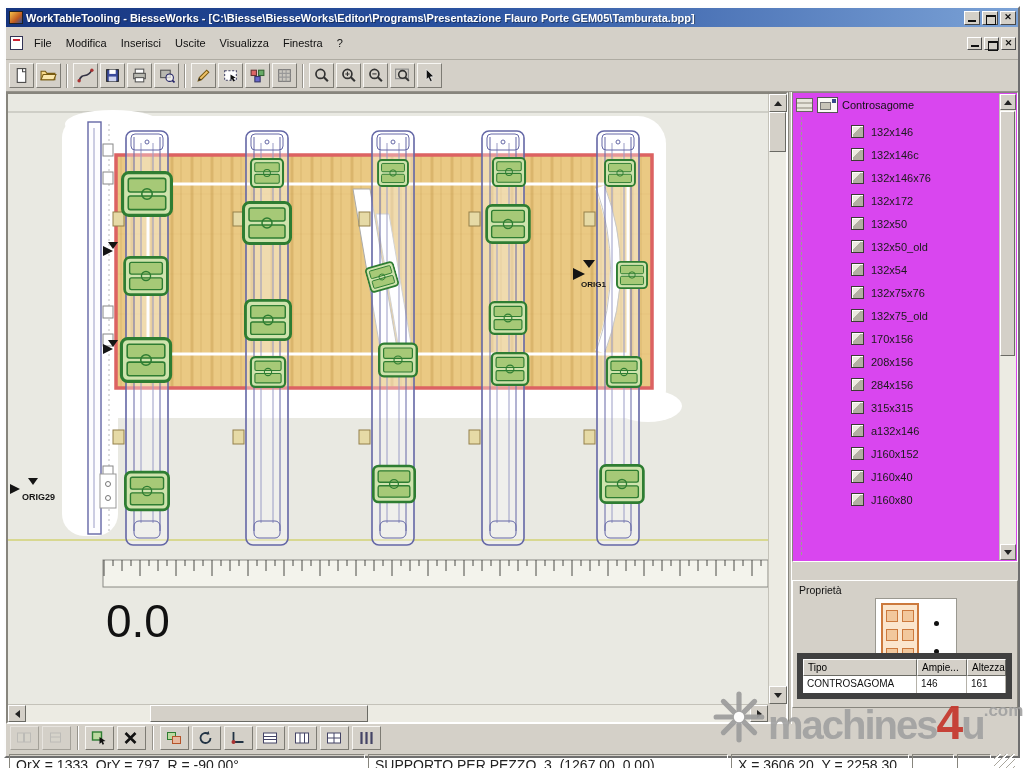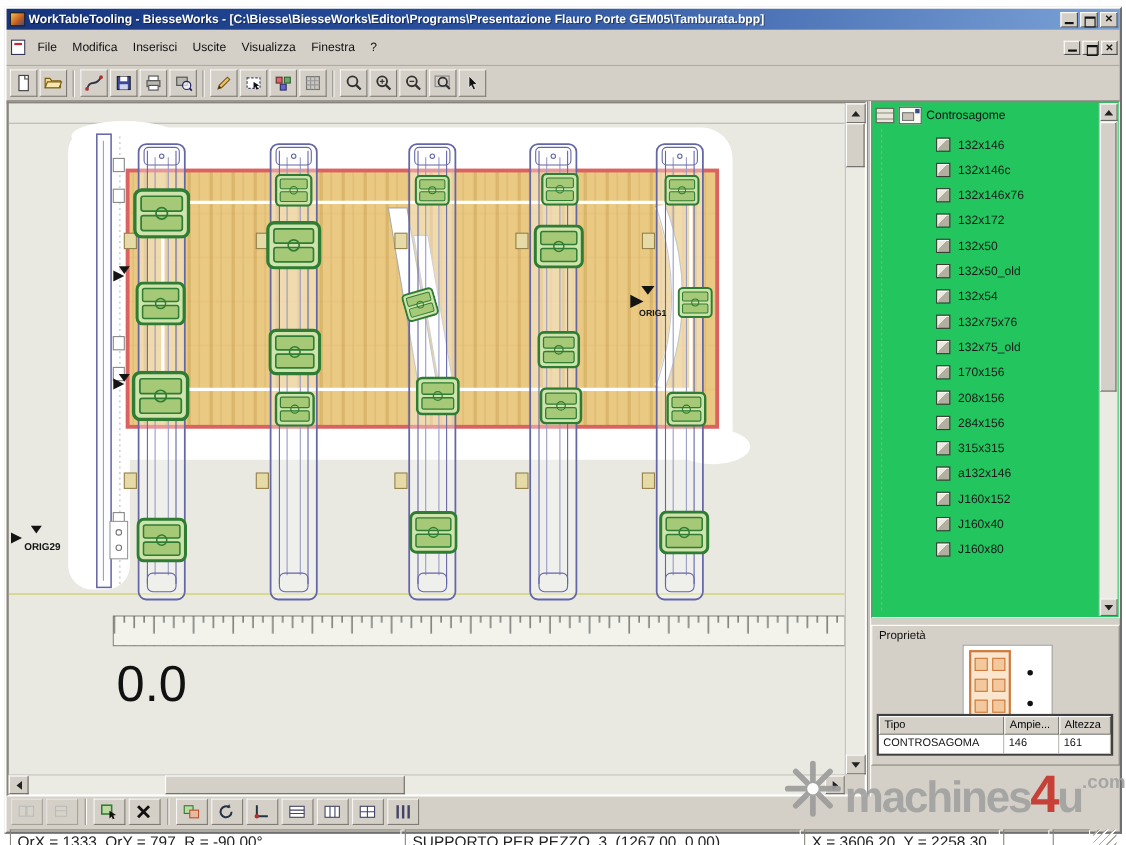--- a/index.html
+++ b/index.html
@@ -52,45 +52,45 @@
   .tri-dn{width:0;height:0;border-left:4px solid transparent;border-right:4px solid transparent;border-top:5px solid #222;}
   .tri-lf{width:0;height:0;border-top:4px solid transparent;border-bottom:4px solid transparent;border-right:5px solid #222;}
   .tri-rt{width:0;height:0;border-top:4px solid transparent;border-bottom:4px solid transparent;border-left:5px solid #222;}
   .hthumb{position:absolute;left:142px;top:0;width:218px;height:17px;background:#d4d0c8;
           border:1px solid;border-color:#fff #6a6a64 #6a6a64 #fff;}
   .vthumb{position:absolute;left:0;top:18px;width:17px;height:40px;background:#d4d0c8;
           border:1px solid;border-color:#fff #6a6a64 #6a6a64 #fff;}
   .splitter{width:4px;height:632px;background:#c6c3ba;border-left:1px solid #87857d;border-right:1px solid #fff;flex:none;}
   
   .rightpanel{width:226px;height:632px;display:flex;flex-direction:column;flex:none;}
-  .treepanel{position:relative;height:470px;background:#22c55e;border:1px solid;
+  .treepanel{position:relative;height:470px;background:#d946ef;border:1px solid;
              border-color:#87857d #fff #fff #87857d;overflow:hidden;}
   .treeline{position:absolute;left:8px;top:24px;bottom:6px;border-left:1px dashed #9d9d92;}
   .troot{position:relative;display:flex;align-items:center;gap:4px;height:24px;padding:2px 3px;}
   .ticon1{width:17px;height:14px;border:1px solid #66655e;background:repeating-linear-gradient(#e8e6dc 0 3px,#b9b6aa 3px 5px);flex:none;}
   .ticon2{width:21px;height:16px;border:1px solid #555;background:#fbfbf6;position:relative;flex:none;}
   .ticon2::after{content:"";position:absolute;right:1px;top:1px;width:4px;height:4px;background:#384a8c;}
   .ticon2::before{content:"";position:absolute;left:2px;bottom:2px;width:9px;height:6px;background:#c8c5b8;border:1px solid #777;}
   .troot-label{font-size:11px;color:#111;}
   #tree-items{position:absolute;left:58px;top:27px;right:22px;}
   .titem{display:flex;align-items:center;gap:7px;height:23px;}
   .cube{width:13px;height:13px;border:1px solid #3c3b34;flex:none;
         background:linear-gradient(135deg,#eceadf 0 45%,#b2afa1 45% 100%);box-shadow:inset 1px 1px 0 #fff;}
   .tlabel{font-size:11px;color:#1a1a1a;white-space:nowrap;}
   .tscroll{position:absolute;right:1px;top:1px;width:17px;bottom:1px;background:#ecebe3;border-left:1px solid #c4c2b9;}
   
-  .propspanel{position:relative;height:128px;margin-top:6px;background:#d4d0c8;
+  .propspanel{position:relative;height:128px;margin-top:18px;background:#d4d0c8;
               border:1px solid;border-color:#fff #87857d #87857d #fff;}
   .ptitle{font-size:10.5px;color:#111;padding:3px 6px 0;}
   .preview{position:absolute;left:82px;top:17px;width:82px;height:74px;background:#fff;border:1px solid #9a9890;}
   .ppart{position:absolute;left:5px;top:4px;width:38px;height:64px;border:2px solid #cc7a3d;background:#fbe6cd;
          display:flex;flex-wrap:wrap;align-content:space-around;justify-content:space-around;padding:1px;}
   .psq{width:12px;height:12px;border:1.5px solid #cc7a3d;background:#f2c89c;}
   .pdot{position:absolute;width:5px;height:5px;border-radius:50%;background:#111;left:58px;}
-  .ptable{position:absolute;left:4px;right:5px;bottom:8px;font-size:10px;border:2px solid #404040;}
+  .ptable{position:absolute;left:4px;right:5px;bottom:8px;font-size:10px;border:6px solid #404040;}
   .ptrow{display:flex;}
   .pth{height:17px;line-height:15px;padding:0 4px;background:#d4d0c8;border:1px solid;
        border-color:#fff #6a6a64 #6a6a64 #fff;overflow:hidden;white-space:nowrap;}
   .ptd{height:17px;line-height:16px;padding:0 4px;background:#fff;border-right:1px solid #b5b2aa;
        overflow:hidden;white-space:nowrap;color:#111;}
   .pth:nth-child(1),.ptd:nth-child(1){width:114px;}
   .pth:nth-child(2),.ptd:nth-child(2){width:50px;}
   .pth:nth-child(3),.ptd:nth-child(3){width:51px;flex:1;}
   
   .statusbar{height:22px;display:flex;gap:3px;padding:2px 3px;}

